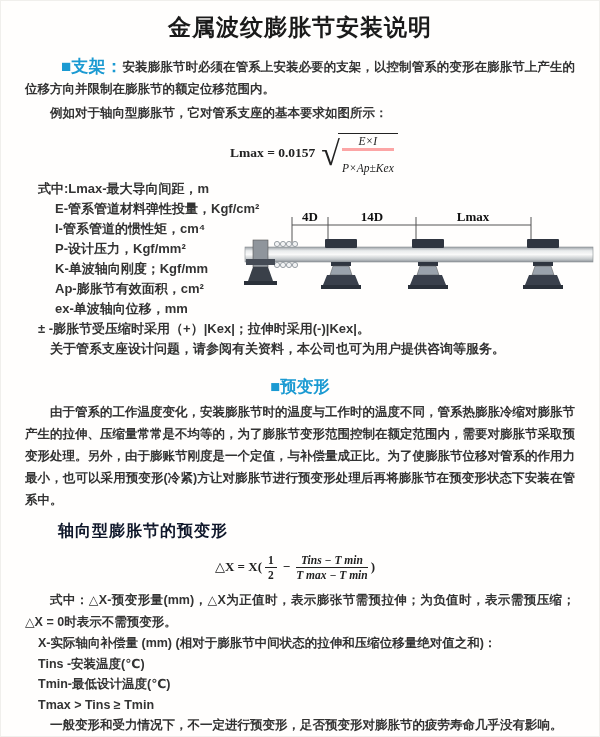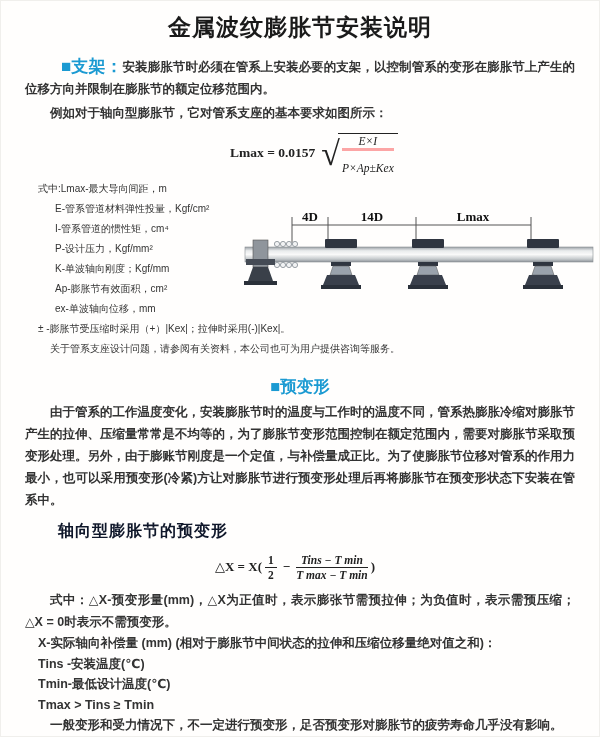--- a/index.html
+++ b/index.html
@@ -30,21 +30,21 @@
   .sqrt-frac .num{border-bottom:3px solid #fca5a5;padding:0 10px 1px 10px;}
   .sqrt-frac .den{padding-top:11px;}
   .frac{display:inline-flex;flex-direction:column;text-align:center;font-size:11.5px;margin:0 3px;}
   .frac .fn{border-bottom:1px solid #222;padding:0 3px 1px 3px;}
   .frac .fd{padding-top:1px;}
   .frac.italic{font-style:italic;}
   .formula-dx{justify-content:center;margin:8px 0 2px -10px;height:36px;font-size:13px;font-weight:bold;}
   .f-op{margin:0 3px;font-weight:bold;}
   
   .vars-wrap{position:relative;margin-top:7px;min-height:178px;}
-  .var-line{font-size:10px;font-weight:normal;line-height:20px;white-space:nowrap;}
+  .var-line{font-size:13px;font-weight:bold;line-height:20px;white-space:nowrap;}
   .ind-1{margin-left:13px;}
   .ind-2{margin-left:30px;}
   .ind-3{margin-left:25px;}
   .diagram{position:absolute;top:24px;right:-22px;width:356px;height:100px;}
   
   .sec-heading{
     margin:16px 0 0 0;color:#1b9ad2;font-size:16.5px;font-weight:bold;line-height:22px;text-align:center;
   }
   .p-block{margin:4px 0 0 0;text-indent:2em;text-align:justify;}
   .sub-heading{

